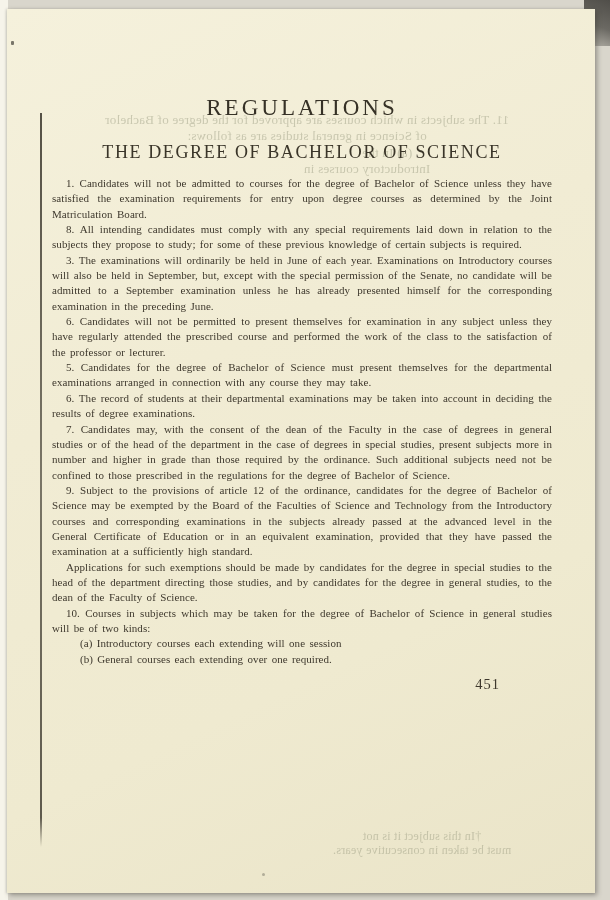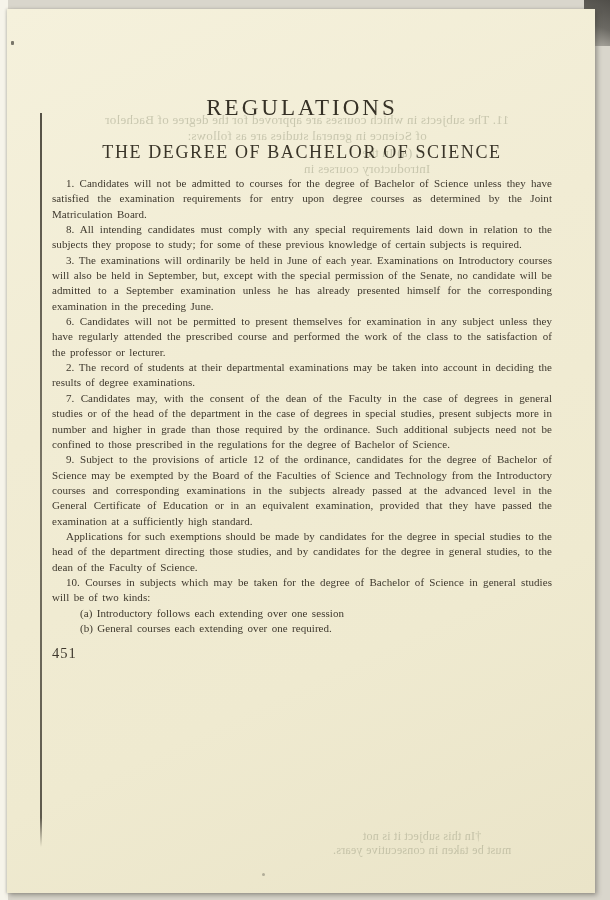--- a/index.html
+++ b/index.html
@@ -100,21 +100,21 @@
   }
   .body-text p.para { text-indent: 14px; }
   .body-text p.sublist {
     margin-left: 28px;
     text-align: left;
     text-indent: 0;
   }
   .page-number {
     margin-top: 9px;
     padding-right: 52px;
-    text-align: left;
+    text-align: right;
     font-size: 14.5px;
     letter-spacing: 1px;
     color: #3e382d;
   }
 </style>
 </head>
 <body>
 
 <div class="canvas">
   <div class="corner-shadow"></div>
@@ -147,33 +147,34 @@
       <div class="body-text">
 
           <p class="para">1. Candidates will not be admitted to courses for the degree of Bachelor of Science unless they have satisfied the examination requirements for entry upon degree courses as determined by the Joint Matriculation Board.</p>
 
           <p class="para">8. All intending candidates must comply with any special requirements laid down in relation to the subjects they propose to study; for some of these previous knowledge of certain subjects is required.</p>
 
           <p class="para">3. The examinations will ordinarily be held in June of each year. Examinations on Introductory courses will also be held in September, but, except with the special permission of the Senate, no candidate will be admitted to a September examination unless he has already presented himself for the corresponding examination in the preceding June.</p>
 
           <p class="para">6. Candidates will not be permitted to present themselves for examination in any subject unless they have regularly attended the prescribed course and performed the work of the class to the satisfaction of the professor or lecturer.</p>
 
+          <p class="para">5. Candidates for the degree of Bachelor of Science must present themselves for the departmental examinations arranged in connection with any course they may take.</p>
 
-          <p class="para">2. The record of students at their departmental examinations may be taken into account in deciding the results of degree examinations.</p>
+          <p class="para">6. The record of students at their departmental examinations may be taken into account in deciding the results of degree examinations.</p>
 
           <p class="para">7. Candidates may, with the consent of the dean of the Faculty in the case of degrees in general studies or of the head of the department in the case of degrees in special studies, present subjects more in number and higher in grade than those required by the ordinance. Such additional subjects need not be confined to those prescribed in the regulations for the degree of Bachelor of Science.</p>
 
 
           <p class="para">9. Subject to the provisions of article 12 of the ordinance, candidates for the degree of Bachelor of Science may be exempted by the Board of the Faculties of Science and Technology from the Introductory courses and corresponding examinations in the subjects already passed at the advanced level in the General Certificate of Education or in an equivalent examination, provided that they have passed the examination at a sufficiently high standard.</p>
 
           <p class="para">Applications for such exemptions should be made by candidates for the degree in special studies to the head of the department directing those studies, and by candidates for the degree in general studies, to the dean of the Faculty of Science.</p>
 
           <p class="para">10. Courses in subjects which may be taken for the degree of Bachelor of Science in general studies will be of two kinds:</p>
 
-          <p class="sublist">(a) Introductory follows each extending over one session</p>
+          <p class="sublist">(a) Introductory courses each extending will one session</p>
 
           <p class="sublist">(b) General courses each extending over one required.</p>
         </div>
 
       <div class="page-number">451</div>
     </div>
   </div>
 </div>
 
 </body></html>

